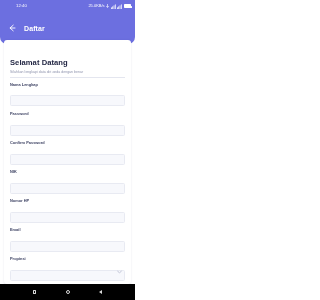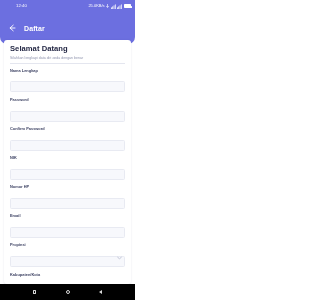--- a/index.html
+++ b/index.html
@@ -77,21 +77,21 @@
 
   
   .card {
     position:absolute;
     top:40px; left:4px;
     width:127px;
     height:244px;
     background:#ffffff;
     border-radius:3px;
     box-shadow:0 0.5px 2px rgba(30,35,90,.13);
-    padding:4px 6px 4px 6px;
+    padding:18px 6px 4px 6px;
     overflow:hidden;
   }
 
   .welcome {
     color:#1f2340;
     font-size:7.6px;
     font-weight:bold;
     letter-spacing:.05px;
     margin-bottom:2.5px;
   }

